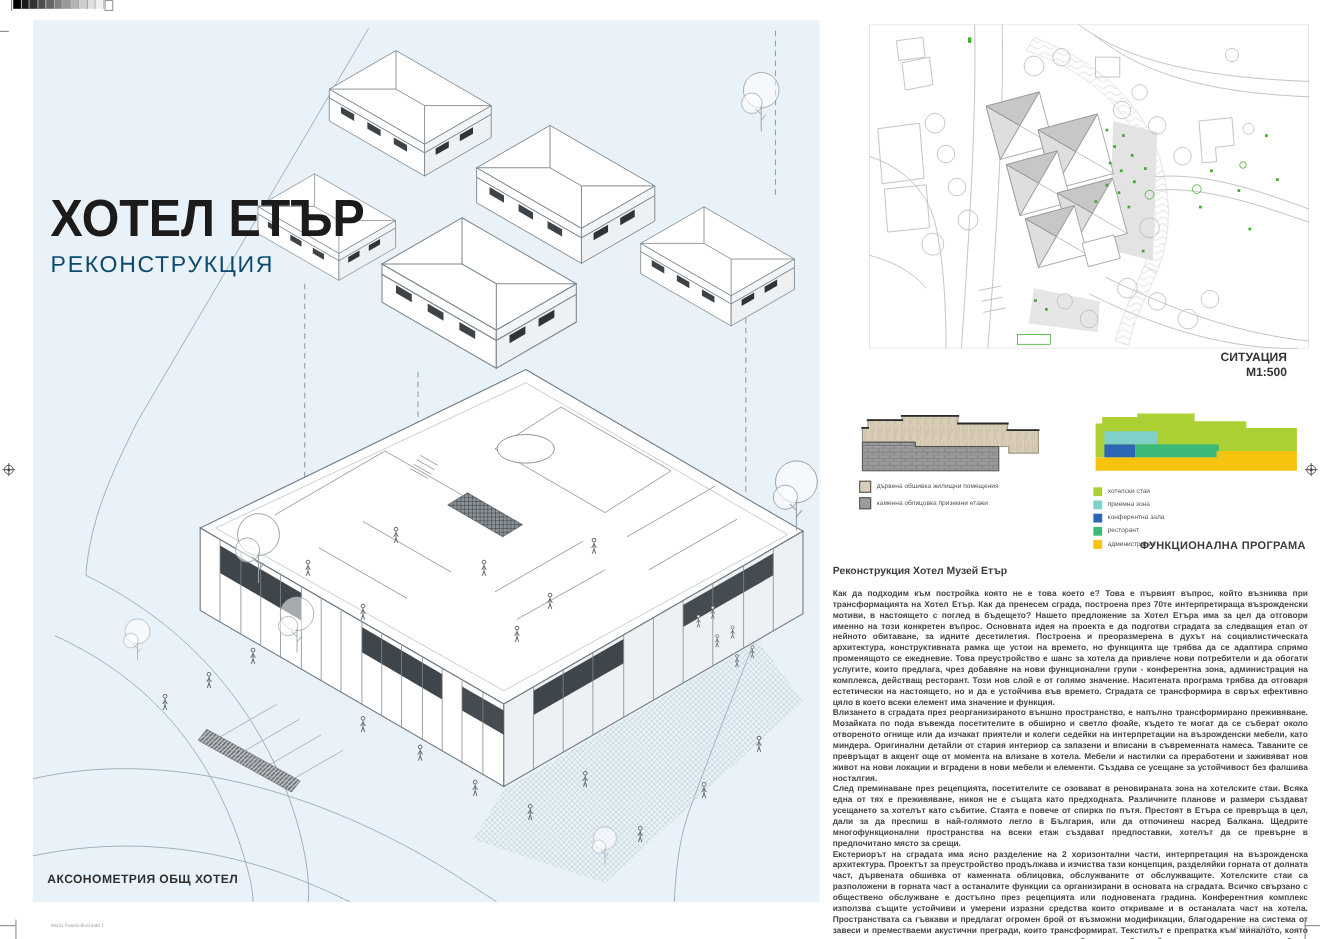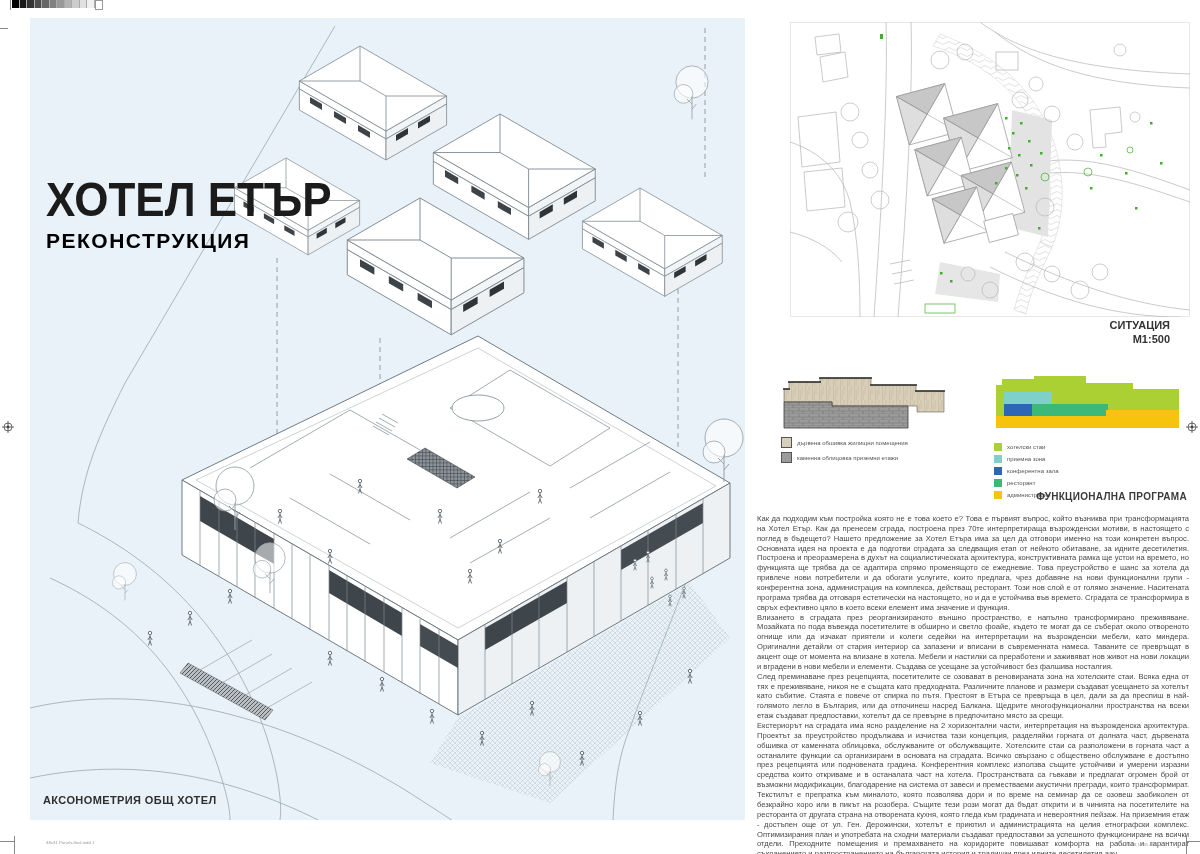--- a/index.html
+++ b/index.html
@@ -13,35 +13,35 @@
     left:30px;top:18px;width:715px;height:802px;
     background:#e9f2f8;
   }
   .panel svg{position:absolute;left:0;top:0;}
   .title-block{left:16px;top:158px;color:#1b1b1b;}
   .title-main{
     font-size:44px;font-weight:bold;letter-spacing:0px;
     transform:scaleY(1.08);transform-origin:left top;line-height:1;
   }
   .title-sub{
-    font-size:21px;font-weight:bold;letter-spacing:1.5px;margin-top:9px;color:#000000;
+    font-size:21px;font-weight:normal;letter-spacing:1.5px;margin-top:9px;color:#0c4a6e;
   }
   .axon-caption{left:13px;top:776px;font-size:11px;font-weight:bold;color:#2f2f2f;letter-spacing:.4px;}
   
   .siteplan-label{right:30px;top:318px;text-align:right;font-size:11px;font-weight:bold;color:#333;line-height:1.3;margin-left:46px;}
   .func-label{right:13px;top:491px;font-size:10px;font-weight:bold;color:#3a3a3a;letter-spacing:.3px;}
   .legend{font-size:6px;color:#555;}
   .legend-row{display:flex;align-items:center;margin-bottom:4px;}
   .legend-sw{width:9px;height:9px;border:0.5px solid #555;margin-right:5px;flex:0 0 auto;}
   .legend-sw.small{width:8px;height:8px;}
   
   .desc{left:757px;top:514px;width:432px;color:#474747;}
   .desc h3{font-size:9.5px;font-weight:bold;margin:0 0 10px 0;color:#3d3d3d;}
   .desc p{
-    font-size:7.6px;font-weight:normal;line-height:1.3;margin:0;
+    font-size:7.6px;font-weight:bold;line-height:1.3;margin:0;
     text-align:justify;
   }
   
   .calib{left:12px;top:0;display:flex;height:8px;}
   .calib span{width:6.5px;height:8px;border-right:0.5px solid #aaa;}
   .mark{background:#8a8a8a;}
   .slug{font-size:6px;color:#9a9a9a;transform:scale(.72);transform-origin:left top;white-space:nowrap;}
 </style>
 </head>
 <body>
@@ -372,20 +372,21 @@
   </div>
   <div class="legend-row">
     <span class="legend-sw small" style="border: none; background-color: rgb(246, 196, 15);"></span>
     <span>администрация</span>
   </div>
 </div>
 
 <div class="abs func-label">ФУНКЦИОНАЛНА ПРОГРАМА</div>
 
 <div class="abs desc">
+  <h3>Реконструкция Хотел Музей Етър</h3>
   <p>Как да подходим към постройка която не е това което е? Това е първият въпрос, който възниква при трансформацията на Хотел Етър. Как да пренесем сграда, построена през 70те интерпретираща възрожденски мотиви, в настоящето с поглед в бъдещето? Нашето предложение за Хотел Етъра има за цел да отговори именно на този конкретен въпрос. Основната идея на проекта е да подготви сградата за следващия етап от нейното обитаване, за идните десетилетия. Построена и преоразмерена в духът на социалистическата архитектура, конструктивната рамка ще устои на времето, но функцията ще трябва да се адаптира спрямо променящото се ежедневие. Това преустройство е шанс за хотела да привлече нови потребители и да обогати услугите, които предлага, чрез добавяне на нови функционални групи - конферентна зона, администрация на комплекса, действащ ресторант. Този нов слой е от голямо значение. Наситената програма трябва да отговаря естетически на настоящето, но и да е устойчива във времето. Сградата се трансформира в свръх ефективно цяло в което всеки елемент има значение и функция.</p>
   <p>Влизането в сградата през реорганизираното външно пространство, е напълно трансформирано преживяване. Мозайката по пода въвежда посетителите в обширно и светло фоайе, където те могат да се съберат около отвореното огнище или да изчакат приятели и колеги седейки на интерпретации на възрожденски мебели, като миндера. Оригинални детайли от стария интериор са запазени и вписани в съвременната намеса. Таваните се превръщат в акцент още от момента на влизане в хотела. Мебели и настилки са преработени и заживяват нов живот на нови локации и вградени в нови мебели и елементи. Създава се усещане за устойчивост без фалшива носталгия.</p>
   <p>След преминаване през рецепцията, посетителите се озовават в реновираната зона на хотелските стаи. Всяка една от тях е преживяване, никоя не е същата като предходната. Различните планове и размери създават усещането за хотелът като събитие. Стаята е повече от спирка по пътя. Престоят в Етъра се превръща в цел, дали за да преспиш в най-голямото легло в България, или да отпочинеш насред Балкана. Щедрите многофункционални пространства на всеки етаж създават предпоставки, хотелът да се превърне в предпочитано място за срещи.</p>
   <p>Екстериорът на сградата има ясно разделение на 2 хоризонтални части, интерпретация на възрожденска архитектура. Проектът за преустройство продължава и изчиства тази концепция, разделяйки горната от долната част, дървената обшивка от каменната облицовка, обслужваните от обслужващите. Хотелските стаи са разположени в горната част а останалите функции са организирани в основата на сградата. Всичко свързано с обществено обслужване е достъпно през рецепцията или подновената градина. Конферентния комплекс използва същите устойчиви и умерени изразни средства които откриваме и в останалата част на хотела. Пространствата са гъвкави и предлагат огромен брой от възможни модификации, благодарение на система от завеси и преместваеми акустични прегради, които трансформират. Текстилът е препратка към миналото, която позволява дори и по време на семинар да се озовеш заобиколен от безкрайно хоро или в пикът на розобера. Същите тези рози могат да бъдат открити и в чинията на посетителите на ресторанта от другата страна на отворената кухня, която гледа към градината и невероятния пейзаж. На приземния етаж - достъпен още от ул. Ген. Дерожински, хотелът е приютил и администрацията на целия етнографски комплекс. Оптимизирания план и употребата на сходни материали създават предпоставки за успешното функциониране на всички отдели. Преходните помещения и премахването на коридорите повишават комфорта на работа и гарантират съхранението и разпространението на българската история и традиции през идните десетилетия.aav</p>
 </div>
 
 <div class="abs calib">
   <span style="background:#000"></span>
     <span style="background:#1a1a1a"></span>
     <span style="background:#333"></span>

